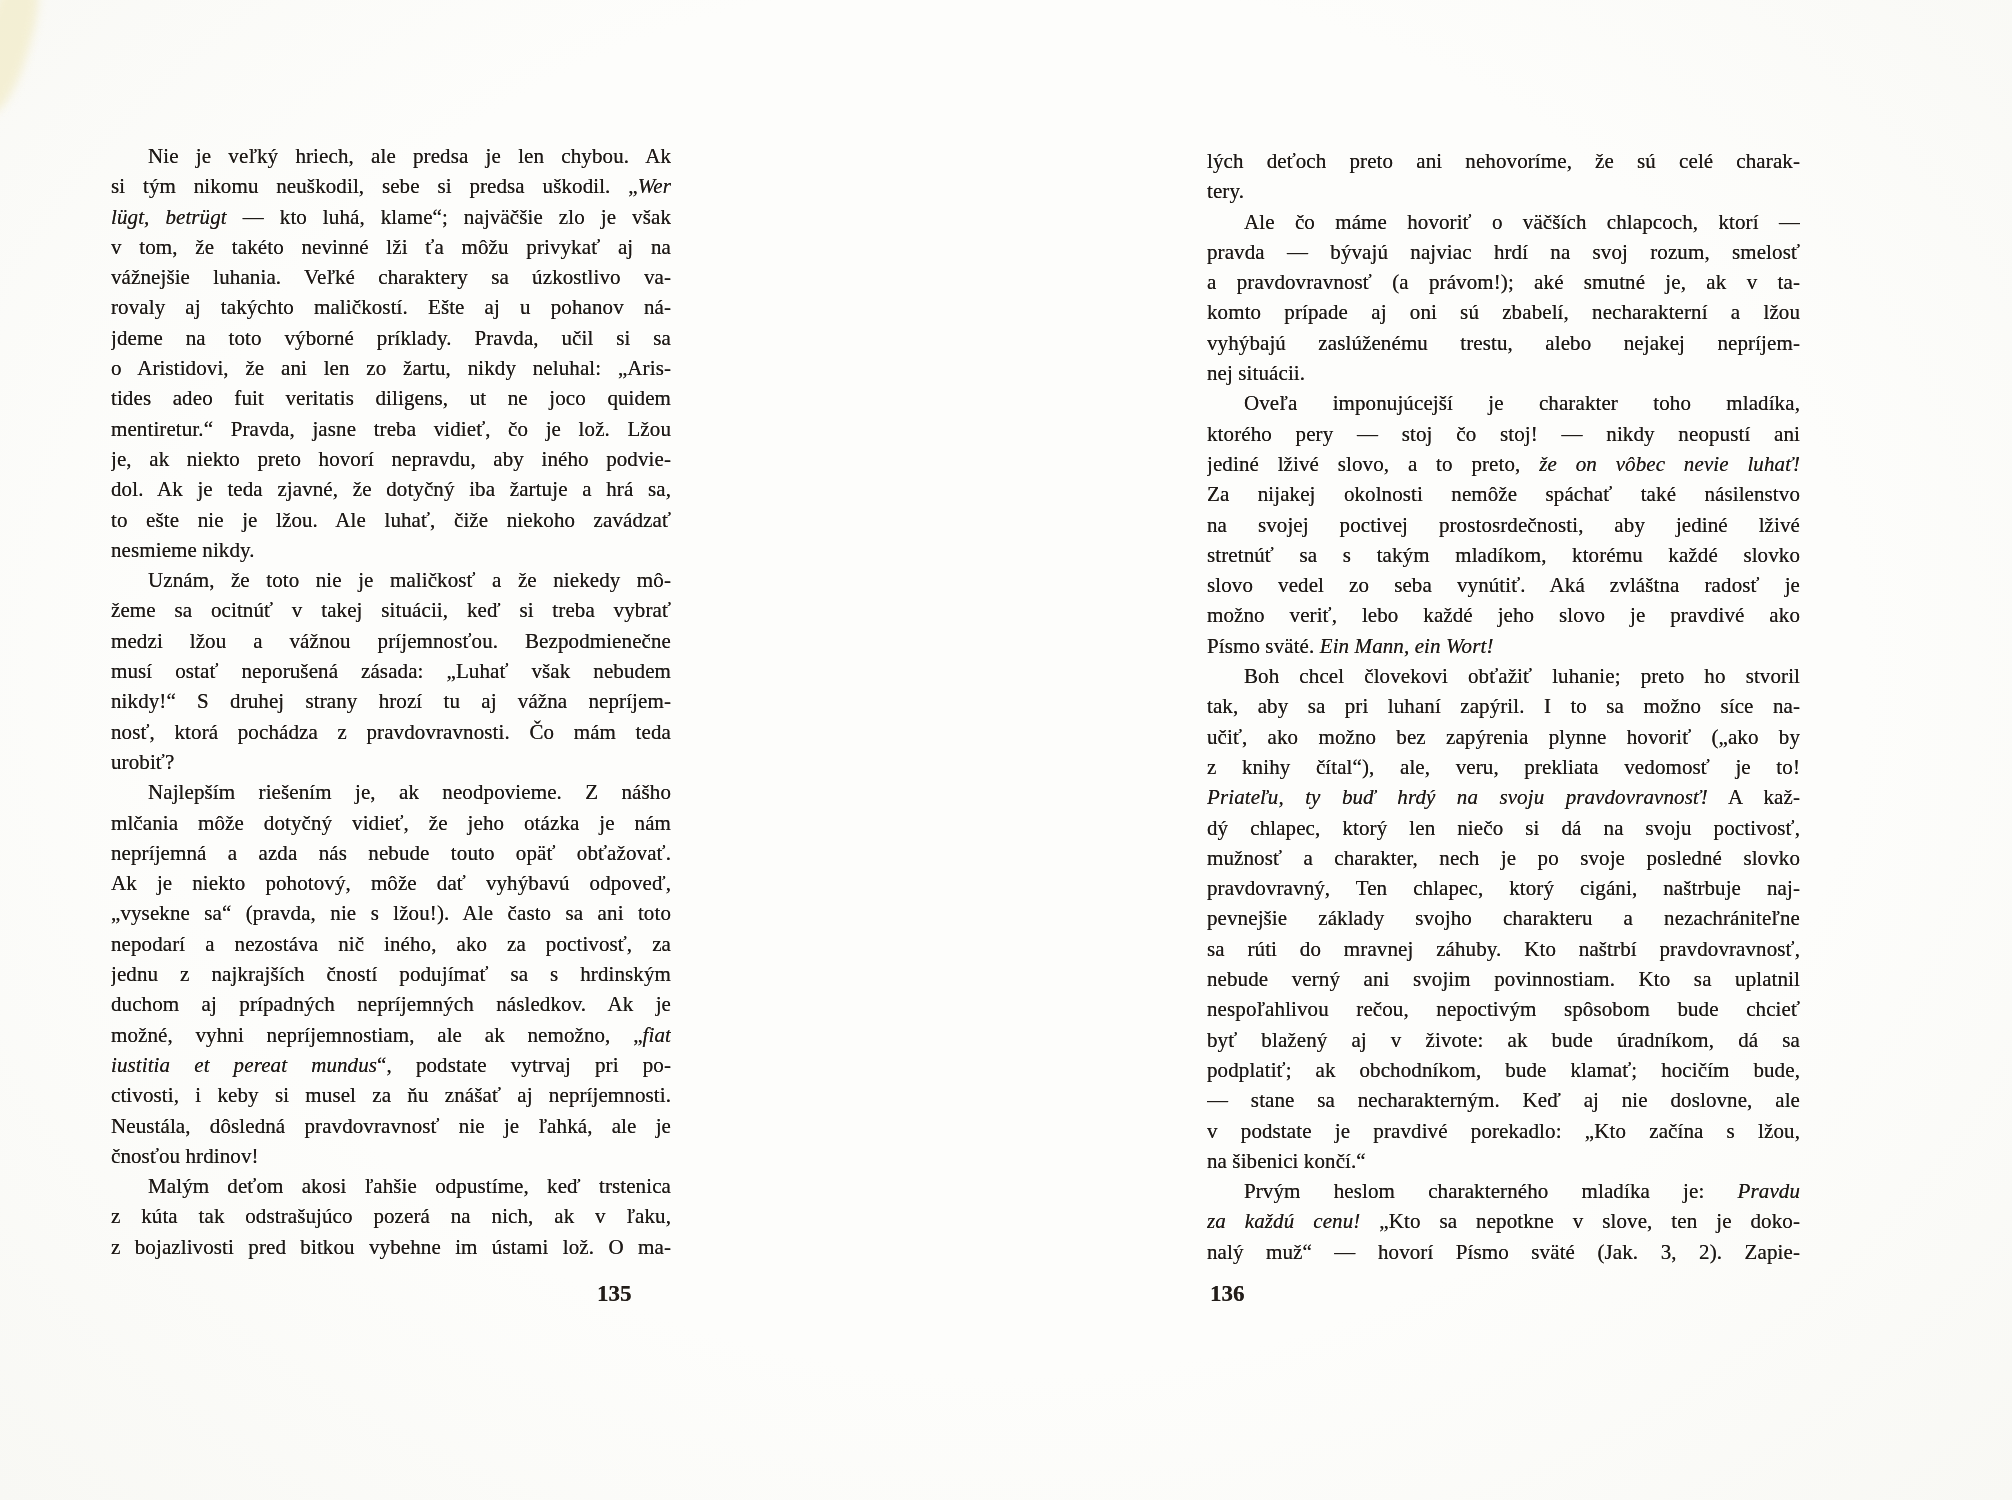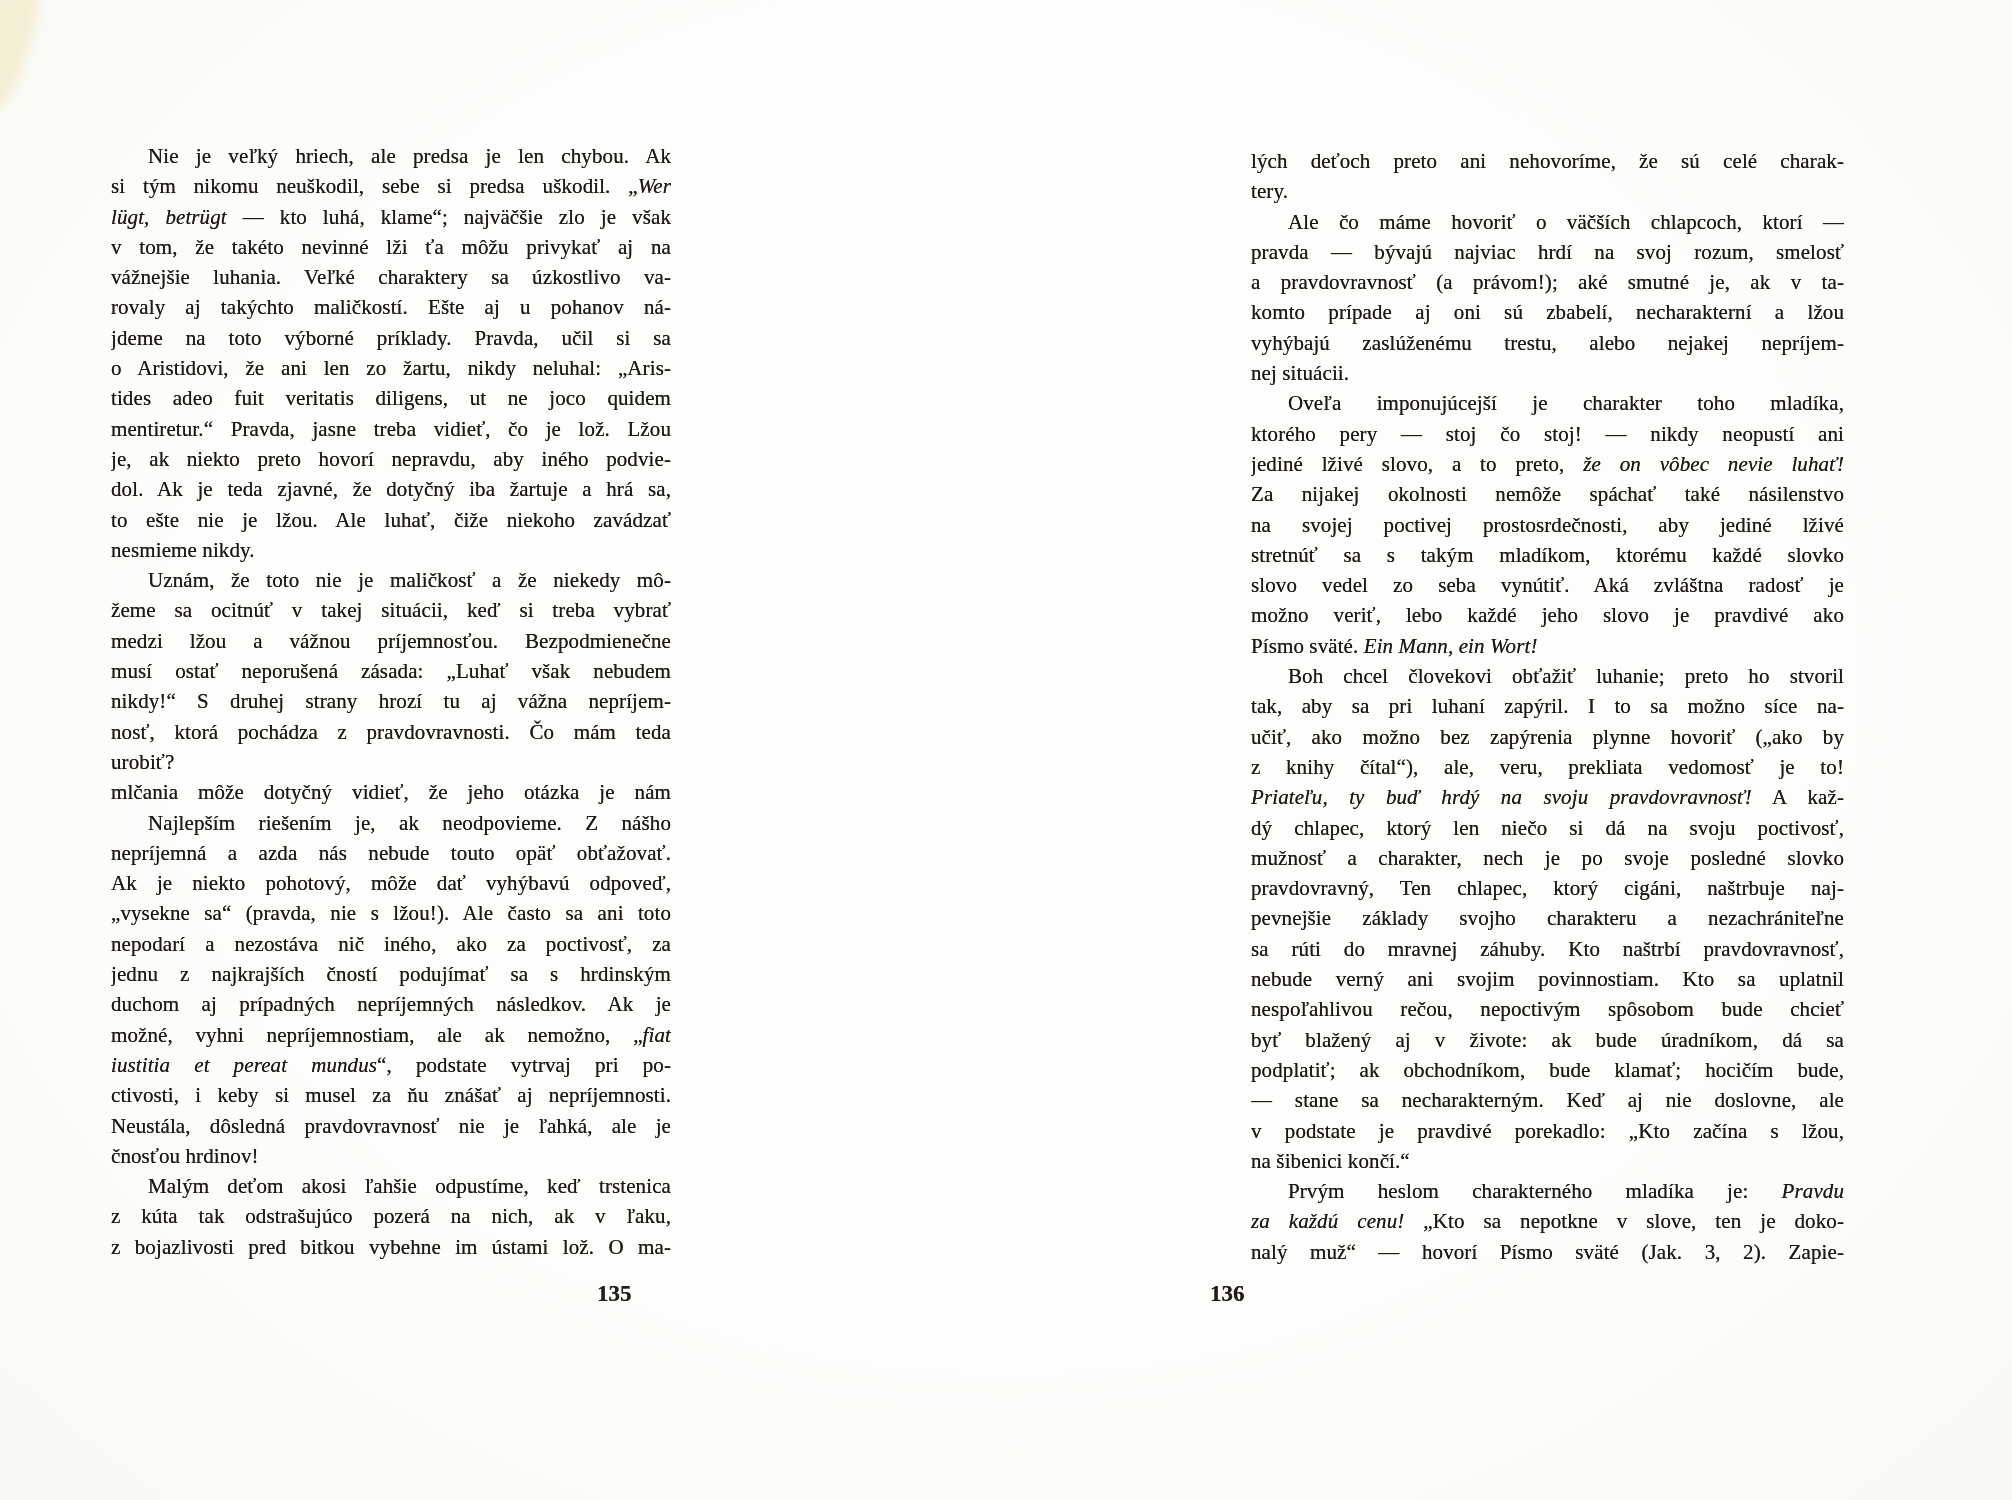--- a/index.html
+++ b/index.html
@@ -85,39 +85,39 @@
       <div class="line"><span>dol. Ak je teda zjavné, že dotyčný iba žartuje a hrá sa,</span></div>
       <div class="line"><span>to ešte nie je lžou. Ale luhať, čiže niekoho zavádzať</span></div>
       <div class="line pend"><span>nesmieme nikdy.</span></div>
       <div class="line ind"><span>Uznám, že toto nie je maličkosť a že niekedy mô-</span></div>
       <div class="line"><span>žeme sa ocitnúť v takej situácii, keď si treba vybrať</span></div>
       <div class="line"><span>medzi lžou a vážnou príjemnosťou. Bezpodmienečne</span></div>
       <div class="line"><span>musí ostať neporušená zásada: „Luhať však nebudem</span></div>
       <div class="line"><span>nikdy!“ S druhej strany hrozí tu aj vážna nepríjem-</span></div>
       <div class="line"><span>nosť, ktorá pochádza z pravdovravnosti. Čo mám teda</span></div>
       <div class="line pend"><span>urobiť?</span></div>
+      <div class="line ind"><span>Najlepším riešením je, ak neodpovieme. Z nášho</span></div>
       <div class="line"><span>mlčania môže dotyčný vidieť, že jeho otázka je nám</span></div>
-      <div class="line ind"><span>Najlepším riešením je, ak neodpovieme. Z nášho</span></div>
       <div class="line"><span>nepríjemná a azda nás nebude touto opäť obťažovať.</span></div>
       <div class="line"><span>Ak je niekto pohotový, môže dať vyhýbavú odpoveď,</span></div>
       <div class="line"><span>„vysekne sa“ (pravda, nie s lžou!). Ale často sa ani toto</span></div>
       <div class="line"><span>nepodarí a nezostáva nič iného, ako za poctivosť, za</span></div>
       <div class="line"><span>jednu z najkrajších čností podujímať sa s hrdinským</span></div>
       <div class="line"><span>duchom aj prípadných nepríjemných následkov. Ak je</span></div>
       <div class="line"><span>možné, vyhni nepríjemnostiam, ale ak nemožno, „</span><i>fiat</i></div>
       <div class="line"><i>iustitia et pereat mundus</i><span>“, podstate vytrvaj pri po-</span></div>
       <div class="line"><span>ctivosti, i keby si musel za ňu znášať aj nepríjemnosti.</span></div>
       <div class="line"><span>Neustála, dôsledná pravdovravnosť nie je ľahká, ale je</span></div>
       <div class="line pend"><span>čnosťou hrdinov!</span></div>
       <div class="line ind"><span>Malým deťom akosi ľahšie odpustíme, keď trstenica</span></div>
       <div class="line"><span>z kúta tak odstrašujúco pozerá na nich, ak v ľaku,</span></div>
       <div class="line"><span>z bojazlivosti pred bitkou vybehne im ústami lož. O ma-</span></div>
     </div>
 
-  <div id="page-right-column" class="text-column" style="color: rgb(29, 25, 22); margin-left: 44px;">
+  <div id="page-right-column" class="text-column" style="color: rgb(29, 25, 22);">
       <div class="line"><span>lých deťoch preto ani nehovoríme, že sú celé charak-</span></div>
       <div class="line pend"><span>tery.</span></div>
       <div class="line ind"><span>Ale čo máme hovoriť o väčších chlapcoch, ktorí —</span></div>
       <div class="line"><span>pravda — bývajú najviac hrdí na svoj rozum, smelosť</span></div>
       <div class="line"><span>a pravdovravnosť (a právom!); aké smutné je, ak v ta-</span></div>
       <div class="line"><span>komto prípade aj oni sú zbabelí, necharakterní a lžou</span></div>
       <div class="line"><span>vyhýbajú zaslúženému trestu, alebo nejakej nepríjem-</span></div>
       <div class="line pend"><span>nej situácii.</span></div>
       <div class="line ind"><span>Oveľa imponujúcejší je charakter toho mladíka,</span></div>
       <div class="line"><span>ktorého pery — stoj čo stoj! — nikdy neopustí ani</span></div>

